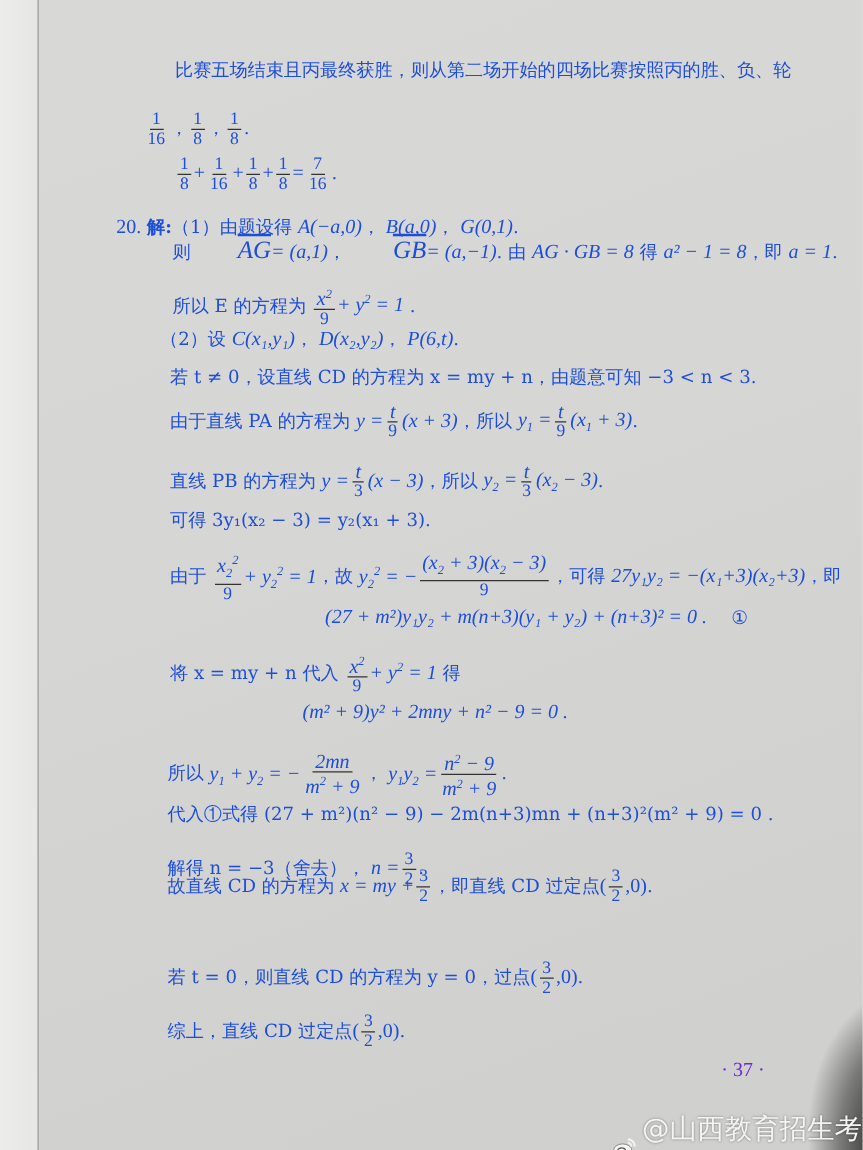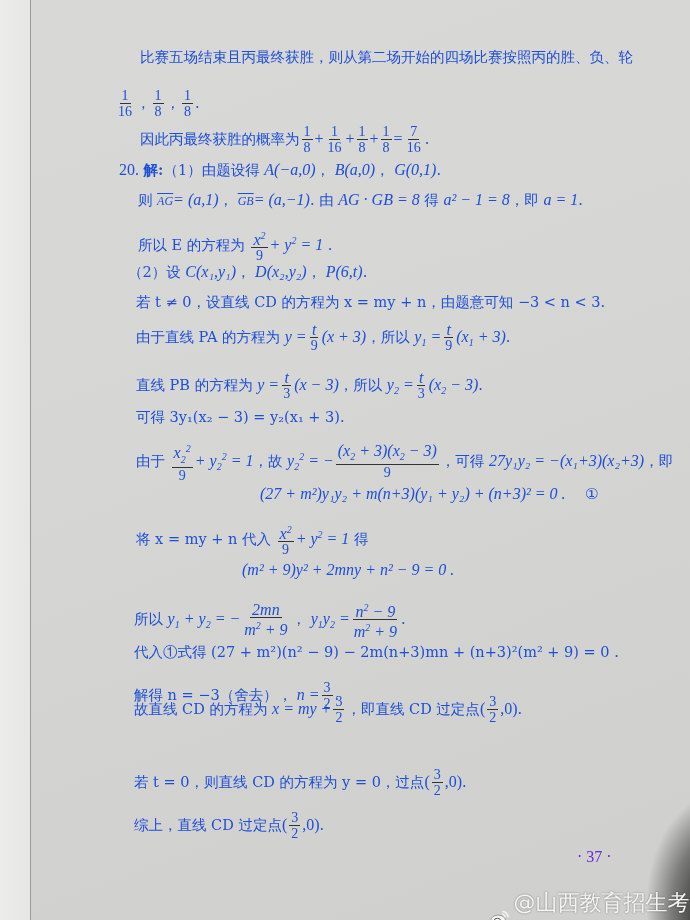--- a/index.html
+++ b/index.html
@@ -34,21 +34,21 @@
   .m { font-style: italic; font-family: "Liberation Serif", "DejaVu Serif", serif; font-size: 16px; }
   .n { font-family: "Liberation Serif", "DejaVu Serif", serif; font-size: 16px; }
   .frac {
     display: inline-flex; flex-direction: column; align-items: center;
     vertical-align: middle; margin: 0 2px;
     font-family: "Liberation Serif", "DejaVu Serif", serif;
     font-size: 14px; line-height: 15px;
   }
   .frac .num { border-bottom: 1px solid #333; padding: 0 2px; }
   .frac .den { padding: 0 2px; }
-  .ov { text-decoration: overline; font-style: italic; font-family: "Liberation Serif", serif; font-size: 12px; }
+  .ov { text-decoration: overline; font-style: italic; font-family: "Liberation Serif", serif; font-size: 20px; margin-left: 33px; }
   sup, sub { font-size: 10px; }
   .circ { font-family: "DejaVu Sans", sans-serif; font-size: 15px; }
   .pagenum {
     position: absolute; left: 577px; top: 848px;
     font-family: "Liberation Serif", serif; font-size: 16px; color: #6d28d9;
   }
   .watermark {
     position: absolute; left: 490px; top: 888px;
     display: flex; align-items: center; gap: 4px;
     color: #f4f4f4;
@@ -77,39 +77,39 @@
     </span>，<span class="frac">
       <span class="num">1</span>
       <span class="den">8</span>
     </span>，<span class="frac">
       <span class="num">1</span>
       <span class="den">8</span>
     </span>.
 </div>
 
 <div class="line" style="left:140px; top:124px;">
-  <span>因此丙最终获胜的概率为</span><span class="frac">
+  <span class="frac">
       <span class="num">1</span>
       <span class="den">8</span>
     </span><span class="n">+</span><span class="frac">
       <span class="num">1</span>
       <span class="den">16</span>
     </span><span class="n">+</span><span class="frac">
       <span class="num">1</span>
       <span class="den">8</span>
     </span><span class="n">+</span><span class="frac">
       <span class="num">1</span>
       <span class="den">8</span>
     </span><span class="n">=</span><span class="frac">
       <span class="num">7</span>
       <span class="den">16</span>
     </span>.
 </div>
 
-<div class="line" style="left:93px; top:160px;margin-left:26px;">
+<div class="line" style="left:93px; top:172px;">
   <span class="n">20.</span>
   <b>解:</b><span>（1）</span><span>由题设得</span>
   <span class="m">A(−a,0)</span>，
   <span class="m">B(a,0)</span>，
   <span class="m">G(0,1)</span>.
 </div>
 
 <div class="line" style="left:138px; top:190px;">
   <span>则</span>
   <span class="ov">AG</span><span class="m">= (a,1)</span>，

